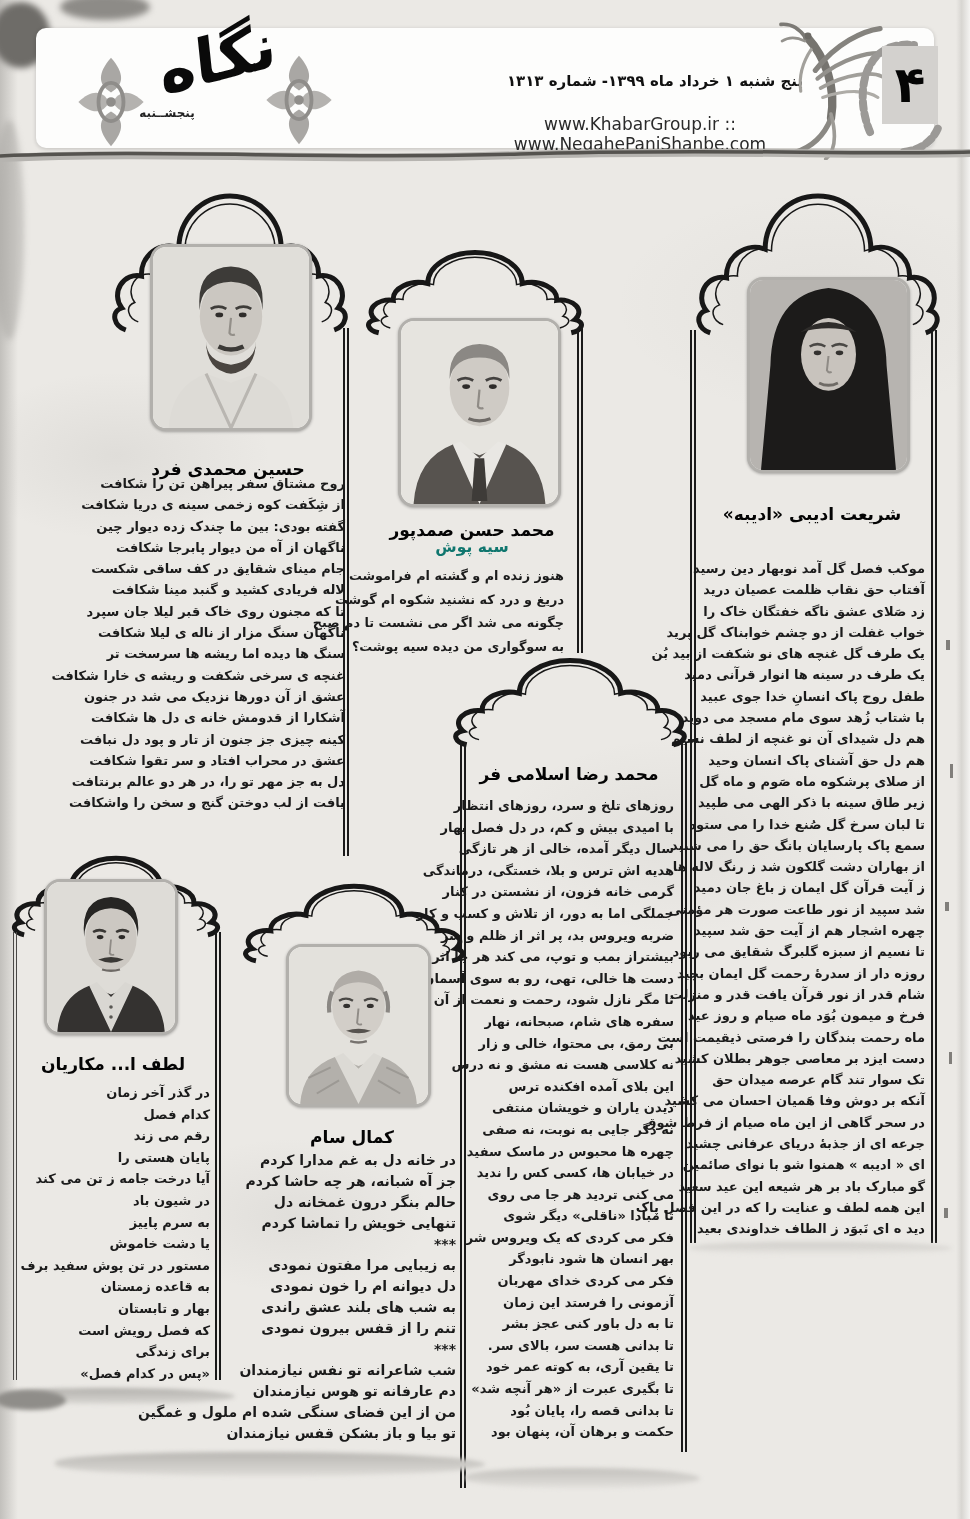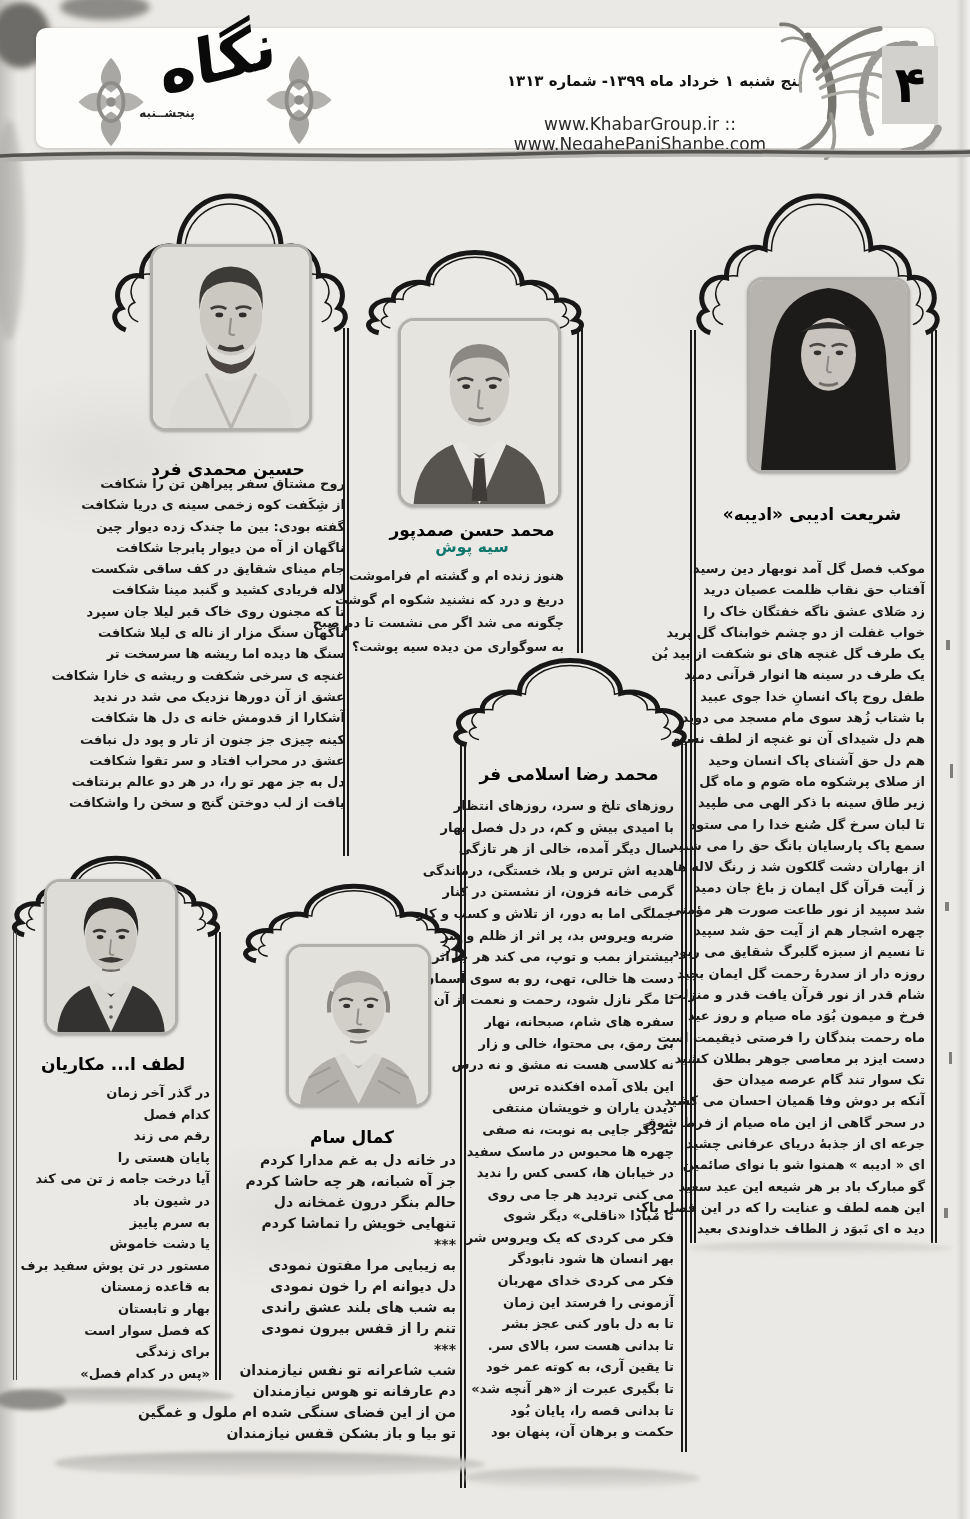--- a/index.html
+++ b/index.html
@@ -217,21 +217,21 @@
         <div class="poem-line">روح مشتاق سفر پیراهن تن را شکافت</div>
         <div class="poem-line">از شِکَفت کوه زخمی سینه ی دریا شکافت</div>
         <div class="poem-line">گفته بودی: بین ما چندک زده دیوار چین</div>
         <div class="poem-line">ناگهان از آه من دیوار پابرجا شکافت</div>
         <div class="poem-line">جام مینای شقایق در کف ساقی شکست</div>
         <div class="poem-line">لاله فریادی کشید و گنبد مینا شکافت</div>
         <div class="poem-line">تا که مجنون روی خاک قبر لیلا جان سپرد</div>
         <div class="poem-line">ناگهان سنگ مزار از ناله ی لیلا شکافت</div>
         <div class="poem-line">سنگ ها دیده اما ریشه ها سرسخت تر</div>
         <div class="poem-line">غنچه ی سرخی شکفت و ریشه ی خارا شکافت</div>
-        <div class="poem-line">عشق از آن دورها نزدیک می شد در ندید</div>
+        <div class="poem-line">عشق از آن دورها نزدیک می شد در جنون</div>
         <div class="poem-line">آشکارا از قدومش خانه ی دل ها شکافت</div>
         <div class="poem-line">کینه چیزی جز جنون از تار و پود دل نبافت</div>
         <div class="poem-line">عشق در محراب افتاد و سر تقوا شکافت</div>
         <div class="poem-line">دل به جز مهر تو را، در هر دو عالم برنتافت</div>
         <div class="poem-line">یافت از لب دوختن گنج و سخن را واشکافت</div>
       </div>
   </section>
 
   <section>
     <svg class="arch" style="left:366px;top:250px;width:218px;height:84px;" viewBox="0 0 240 140" preserveAspectRatio="none">
@@ -343,21 +343,21 @@
         <div class="poem-line">کدام فصل</div>
         <div class="poem-line">رقم می زند</div>
         <div class="poem-line">پایان هستی را</div>
         <div class="poem-line">آیا درخت جامه ز تن می کند</div>
         <div class="poem-line">در شیون باد</div>
         <div class="poem-line">به سرم پاییز</div>
         <div class="poem-line">یا دشت خاموش</div>
         <div class="poem-line">مستور در تن پوش سفید برف</div>
         <div class="poem-line">به قاعده زمستان</div>
         <div class="poem-line">بهار و تابستان</div>
-        <div class="poem-line">که فصل سوار است</div>
+        <div class="poem-line">که فصل رویش است</div>
         <div class="poem-line">برای زندگی</div>
         <div class="poem-line">«پس در کدام فصل»</div>
       </div>
   </section>
 
   <section>
     <svg class="arch" style="left:243px;top:884px;width:222px;height:78px;" viewBox="0 0 240 140" preserveAspectRatio="none">
       <path class="outer" d="M14,138 C2,134 -2,120 10,116 A20 20 0 0 1 30,84 A28 28 0 0 1 68,56 A52 52 0 0 1 172,56 A28 28 0 0 1 210,84 A20 20 0 0 1 230,116 C242,120 238,134 226,138"></path>
       <path class="inner" d="M14,138 C2,134 -2,120 10,116 A20 20 0 0 1 30,84 A28 28 0 0 1 68,56 A52 52 0 0 1 172,56 A28 28 0 0 1 210,84 A20 20 0 0 1 230,116 C242,120 238,134 226,138" transform="translate(14.4,8.4) scale(0.88)"></path>
     </svg>

